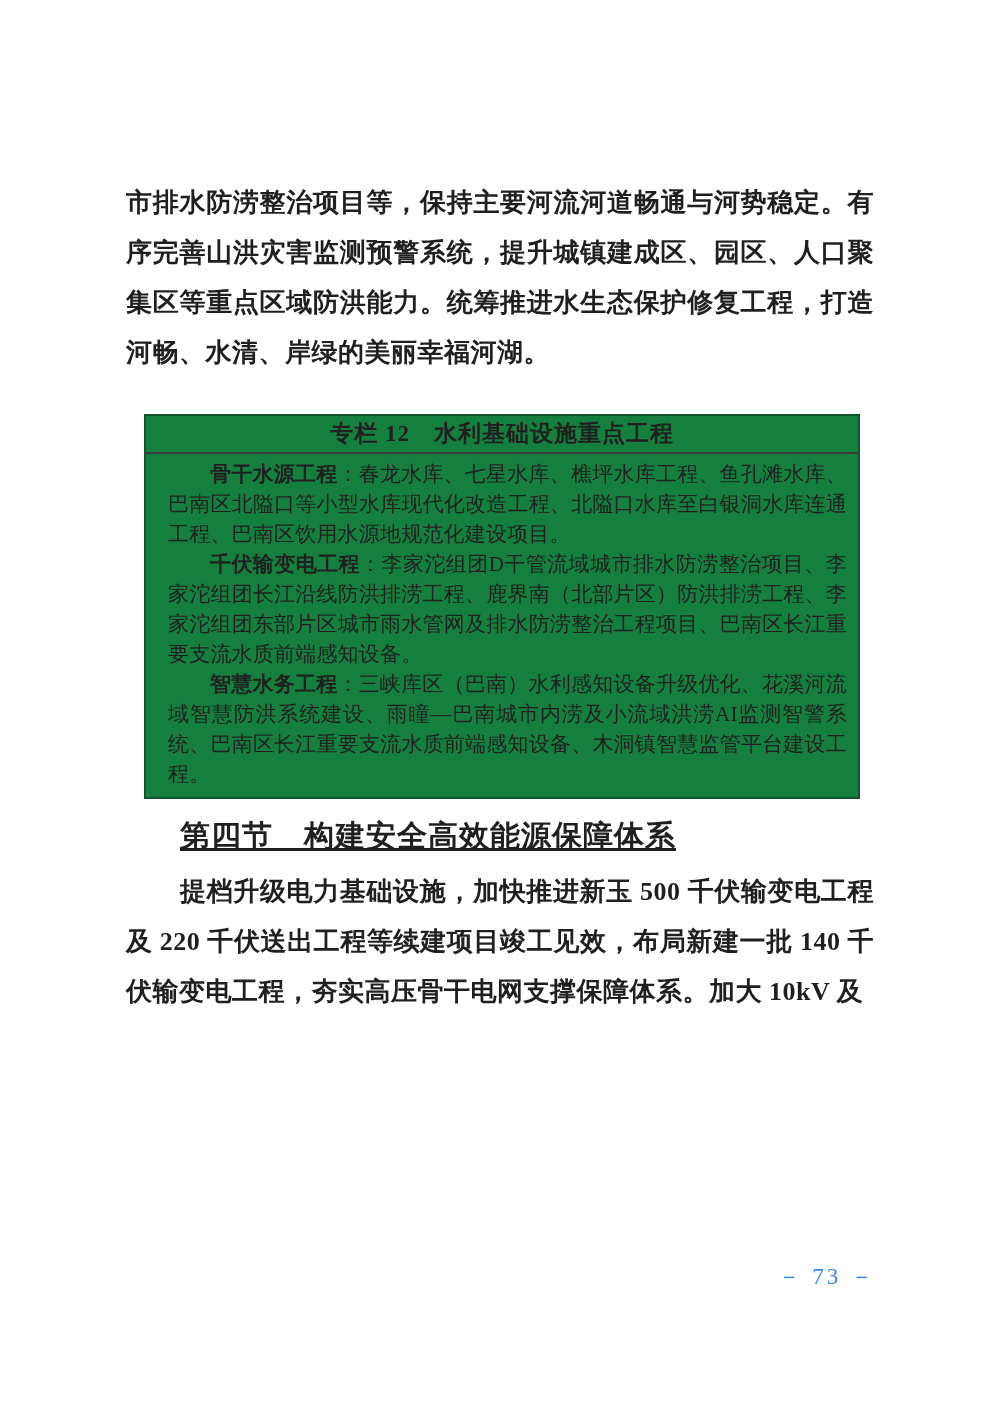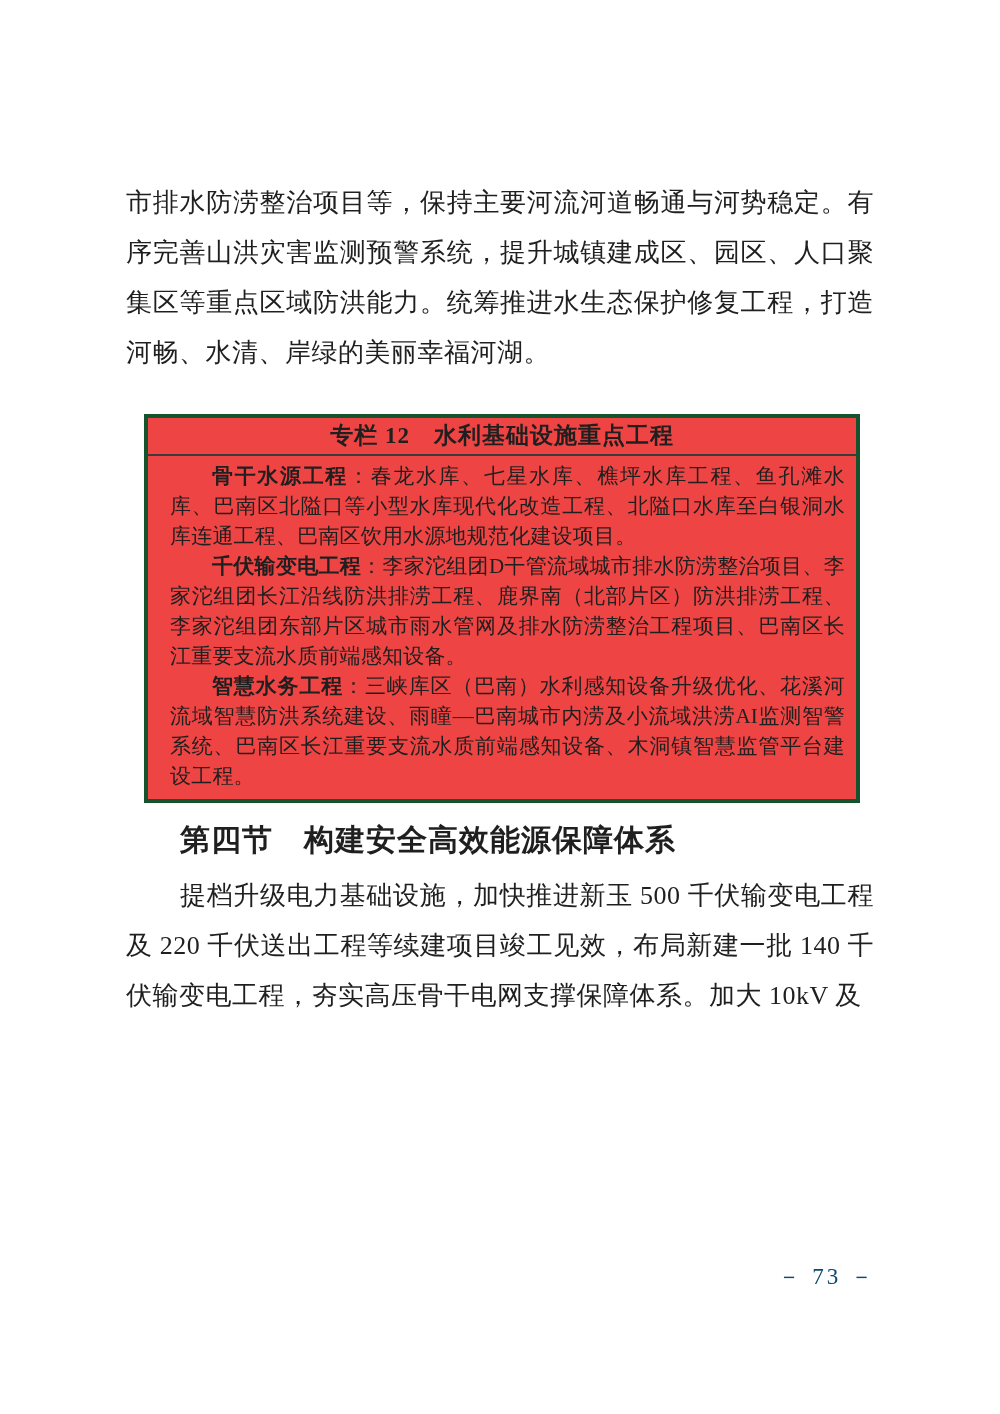--- a/index.html
+++ b/index.html
@@ -19,32 +19,32 @@
     box-sizing: border-box;
     padding: 178px 126px 0 126px;
   }
   
   .body-para {
     margin: 0;
     font-size: 26px;
     line-height: 50px;
     text-align: justify;
     letter-spacing: 0.5px;
-    font-weight: 400;
+    font-weight: 700;
   }
   .body-para.indent {
     text-indent: 54px;
   }
   
   .feature-box {
     margin-top: 36px;
     margin-left: 18px;
     margin-right: 14px;
-    border: 4px solid #14532d;
-    background: #ef4444;
+    border: 2px solid #14532d;
+    background: #15803d;
   }
   .box-title {
     text-align: center;
     font-size: 23px;
     font-weight: bold;
     line-height: 36px;
     border-bottom: 2px solid #3b3b3b;
     letter-spacing: 1px;
   }
   .box-body {
@@ -62,31 +62,32 @@
     font-weight: bold;
   }
   
   .section-heading {
     margin: 14px 0 0 0;
     font-size: 30px;
     font-weight: bold;
     line-height: 46px;
     text-indent: 54px;
     letter-spacing: 1px;
+    text-decoration: underline;
   }
   .para-energy {
     margin-top: 8px;
   }
   
   .page-number {
     position: absolute;
     right: 124px;
     bottom: 122px;
     font-size: 23px;
-    color: #0c4a6e;
+    color: #3b82f6;
     letter-spacing: 3px;
     font-family: "Liberation Serif", serif;
   }
 </style>
 </head>
 <body>
 
 <div class="page">
 
   <p class="body-para">市排水防涝整治项目等，保持主要河流河道畅通与河势稳定。有序完善山洪灾害监测预警系统，提升城镇建成区、园区、人口聚集区等重点区域防洪能力。统筹推进水生态保护修复工程，打造河畅、水清、岸绿的美丽幸福河湖。</p>

